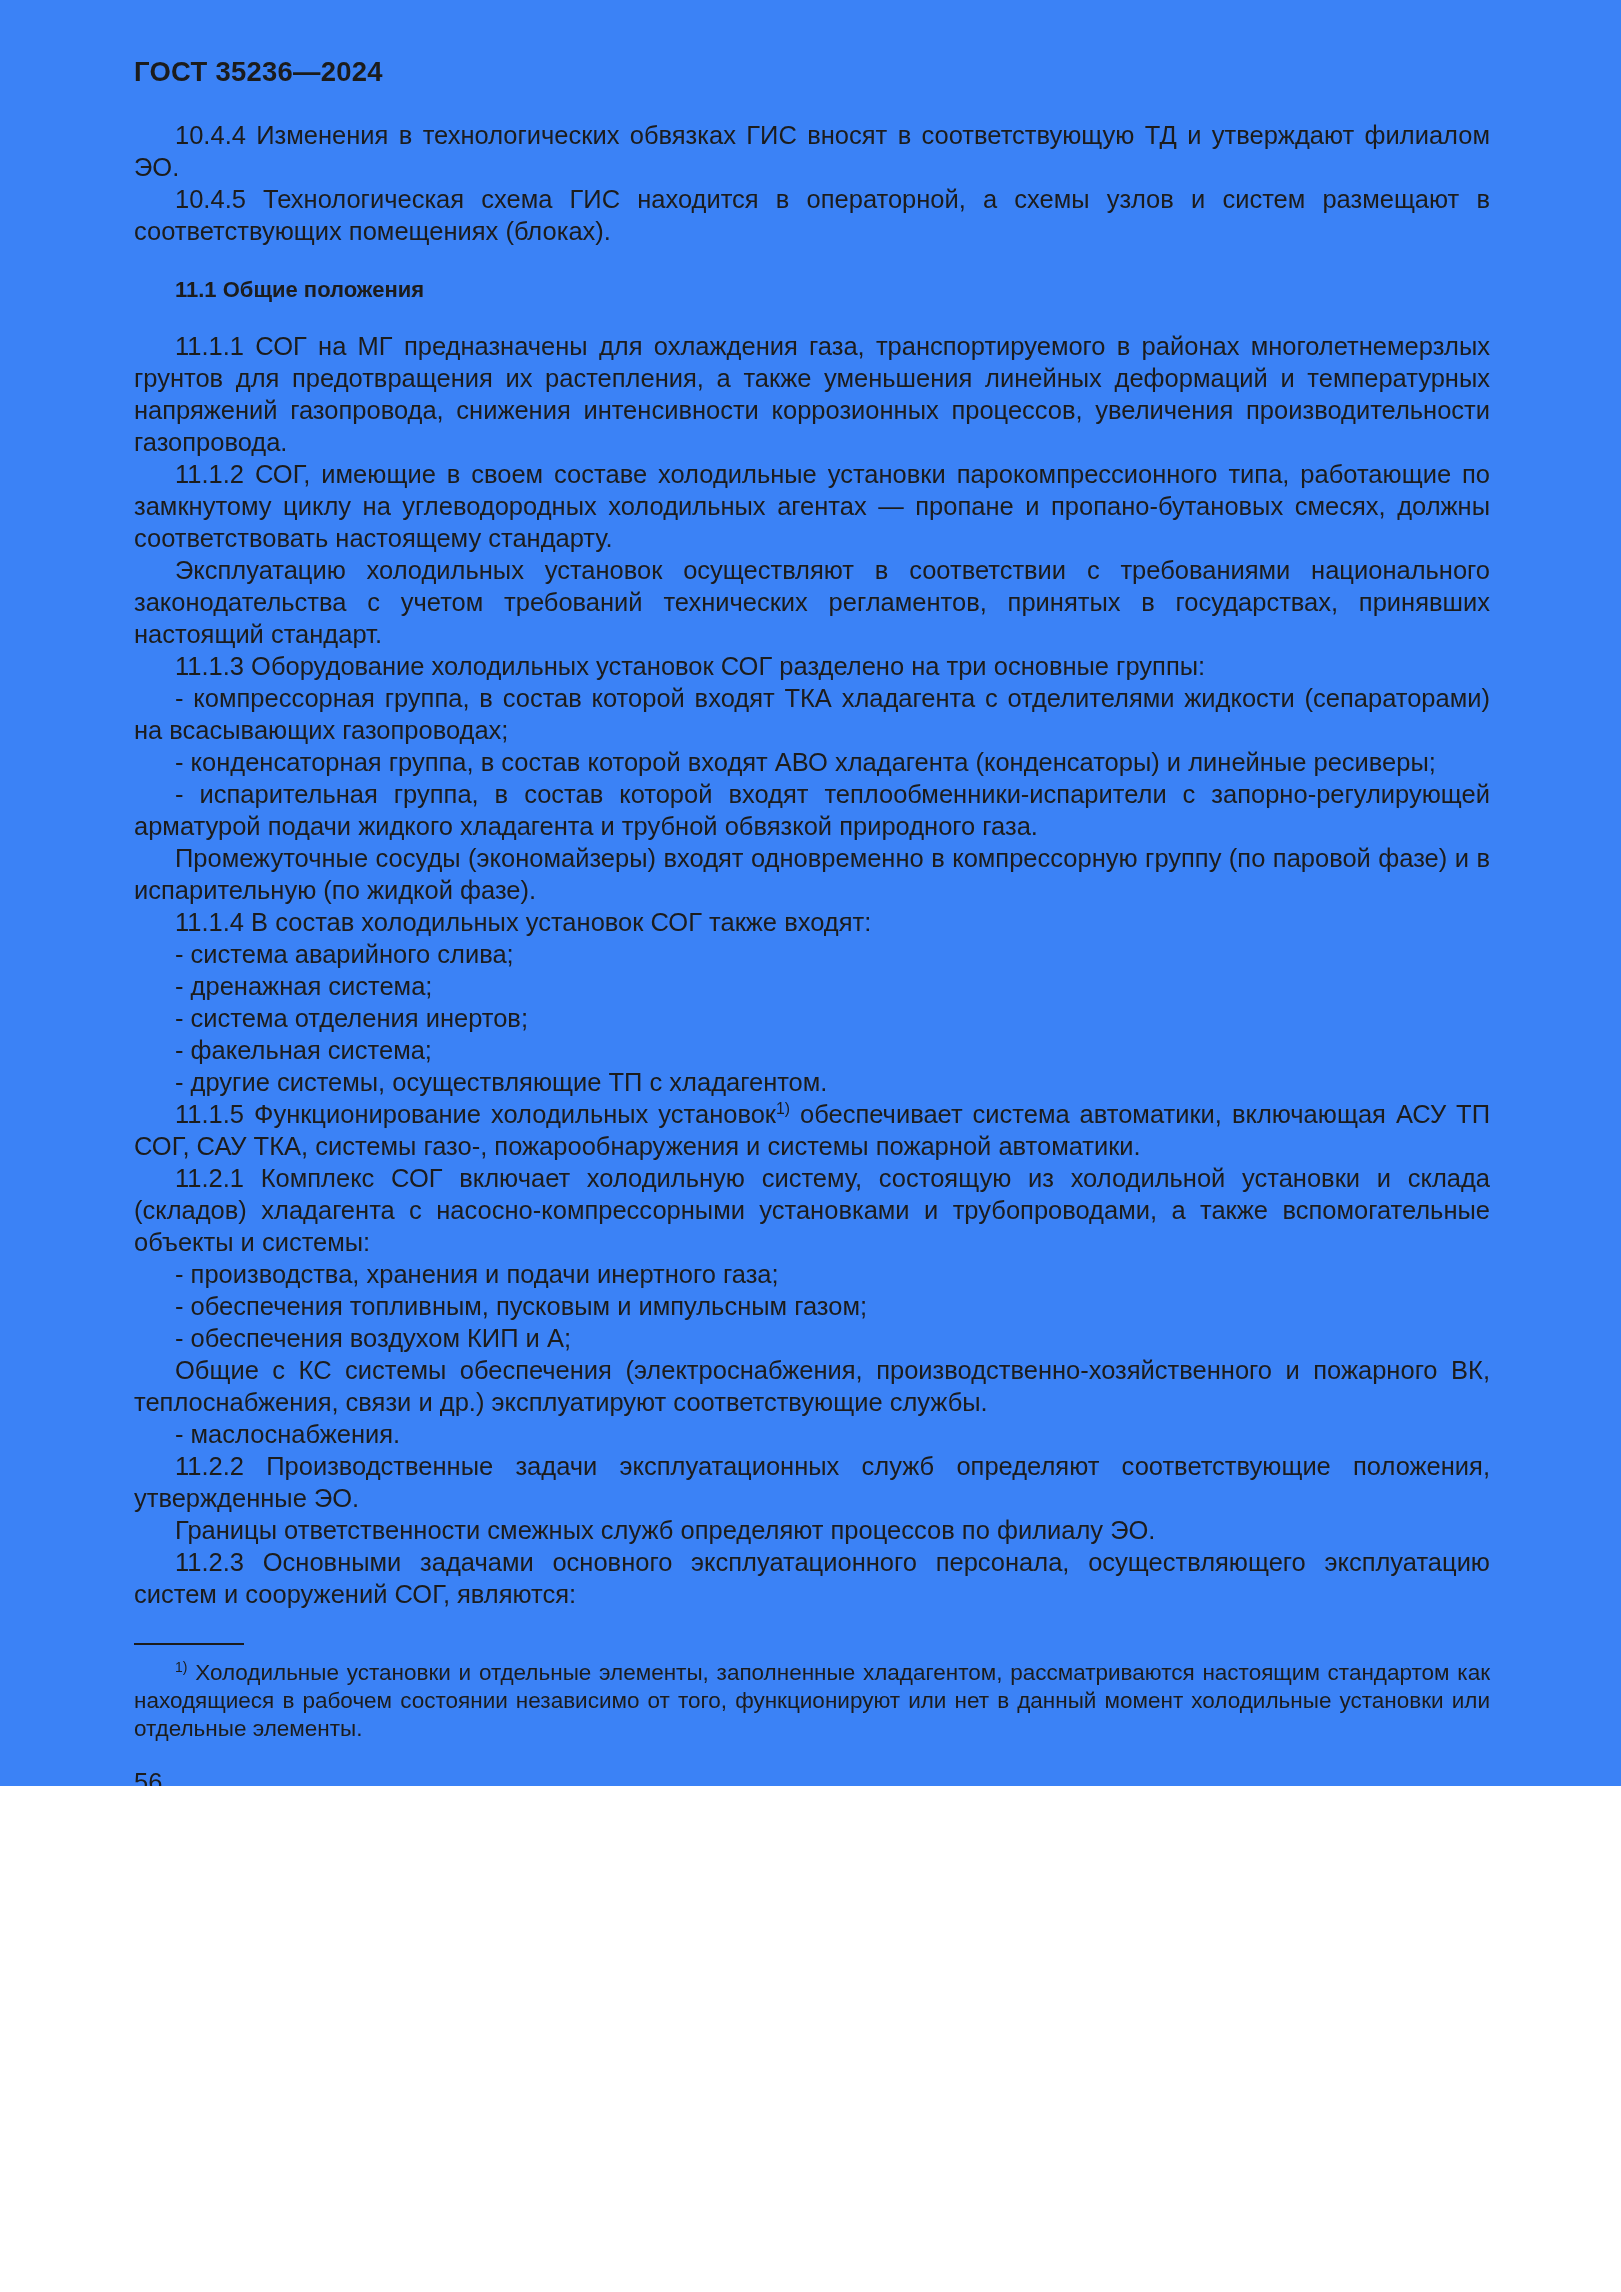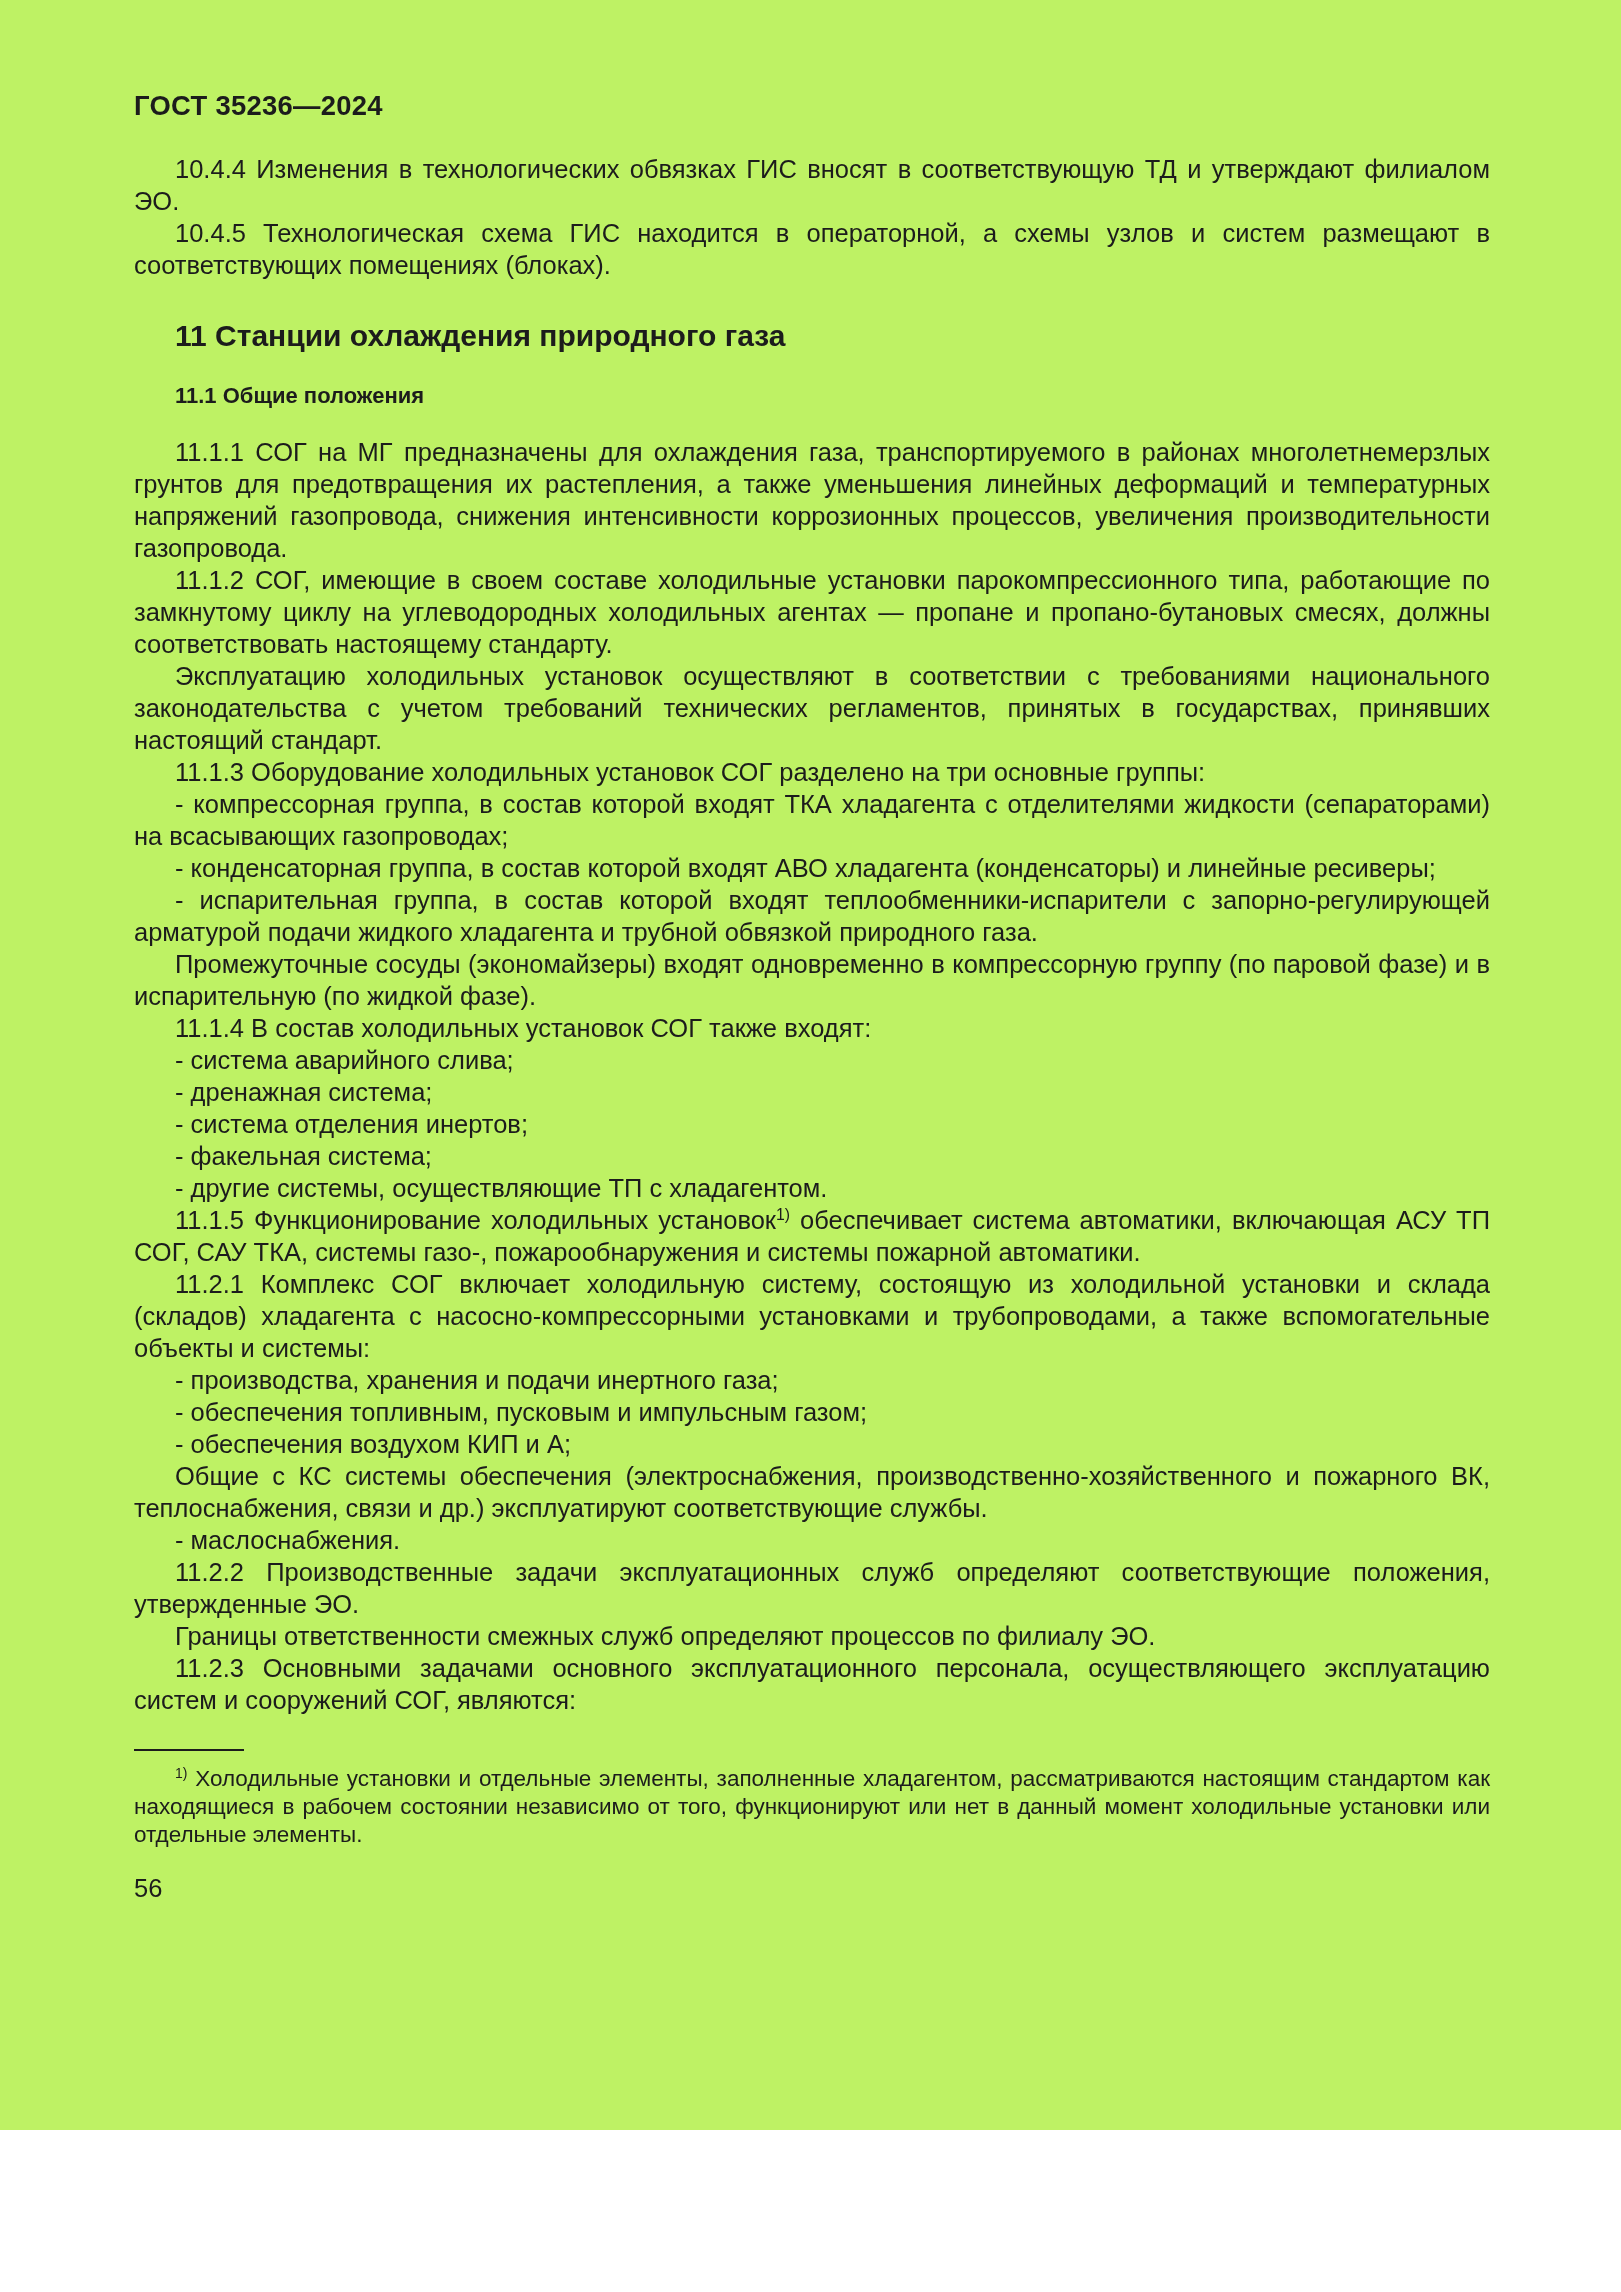--- a/index.html
+++ b/index.html
@@ -4,26 +4,26 @@
 <style>
   * { box-sizing: border-box; }
   html, body {
     margin: 0;
     padding: 0;
     background: #ffffff;
   }
   .page {
     position: relative;
     width: 1621px;
-    height: 2130px;
+    height: 1786px;
     margin: 0 auto;
-    background: #bef264;
+    background: #3b82f6;
     color: #1c1c1c;
     font-family: "Liberation Sans", "DejaVu Sans", sans-serif;
-    padding: 90px 131px 0 134px;
+    padding: 56px 131px 0 134px;
     overflow: hidden;
   }
   .doc-header {
     font-size: 27.4px;
     font-weight: bold;
     letter-spacing: 0.3px;
     margin-bottom: 31px;
   }
   .body-text p.para {
     margin: 0;
@@ -76,21 +76,20 @@
 
 <div class="page">
 
   <div class="doc-header">ГОСТ 35236—2024</div>
 
   <div class="body-text">
 
     <p class="para">10.4.4 Изменения в технологических обвязках ГИС вносят в соответствующую ТД и утверждают филиалом ЭО.</p>
     <p class="para">10.4.5 Технологическая схема ГИС находится в операторной, а схемы узлов и систем размещают в соответствующих помещениях (блоках).</p>
 
-    <h1 class="h1">11 Станции охлаждения природного газа</h1>
 
     <h2 class="h2">11.1 Общие положения</h2>
 
     <p class="para">11.1.1 СОГ на МГ предназначены для охлаждения газа, транспортируемого в районах многолетнемерзлых грунтов для предотвращения их растепления, а также уменьшения линейных деформаций и температурных напряжений газопровода, снижения интенсивности коррозионных процессов, увеличения производительности газопровода.</p>
     <p class="para">11.1.2 СОГ, имеющие в своем составе холодильные установки парокомпрессионного типа, работающие по замкнутому циклу на углеводородных холодильных агентах — пропане и пропано-бутановых смесях, должны соответствовать настоящему стандарту.</p>
     <p class="para">Эксплуатацию холодильных установок осуществляют в соответствии с требованиями национального законодательства с учетом требований технических регламентов, принятых в государствах, принявших настоящий стандарт.</p>
     <p class="para">11.1.3 Оборудование холодильных установок СОГ разделено на три основные группы:</p>
     <p class="para">- компрессорная группа, в состав которой входят ТКА хладагента с отделителями жидкости (сепараторами) на всасывающих газопроводах;</p>
     <p class="para">- конденсаторная группа, в состав которой входят АВО хладагента (конденсаторы) и линейные ресиверы;</p>
     <p class="para">- испарительная группа, в состав которой входят теплообменники-испарители с запорно-регулирующей арматурой подачи жидкого хладагента и трубной обвязкой природного газа.</p>

